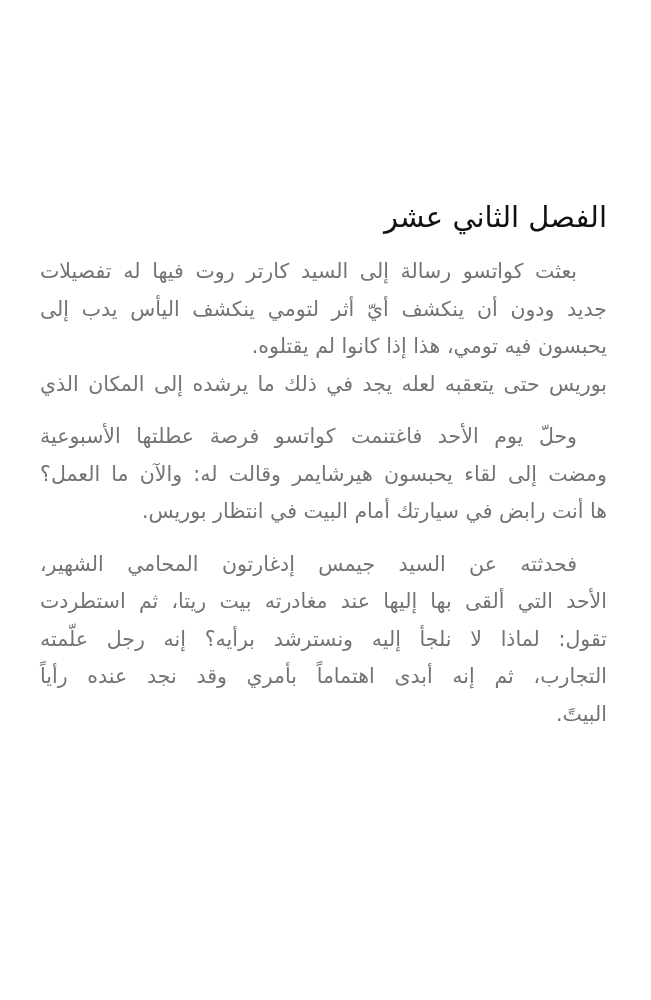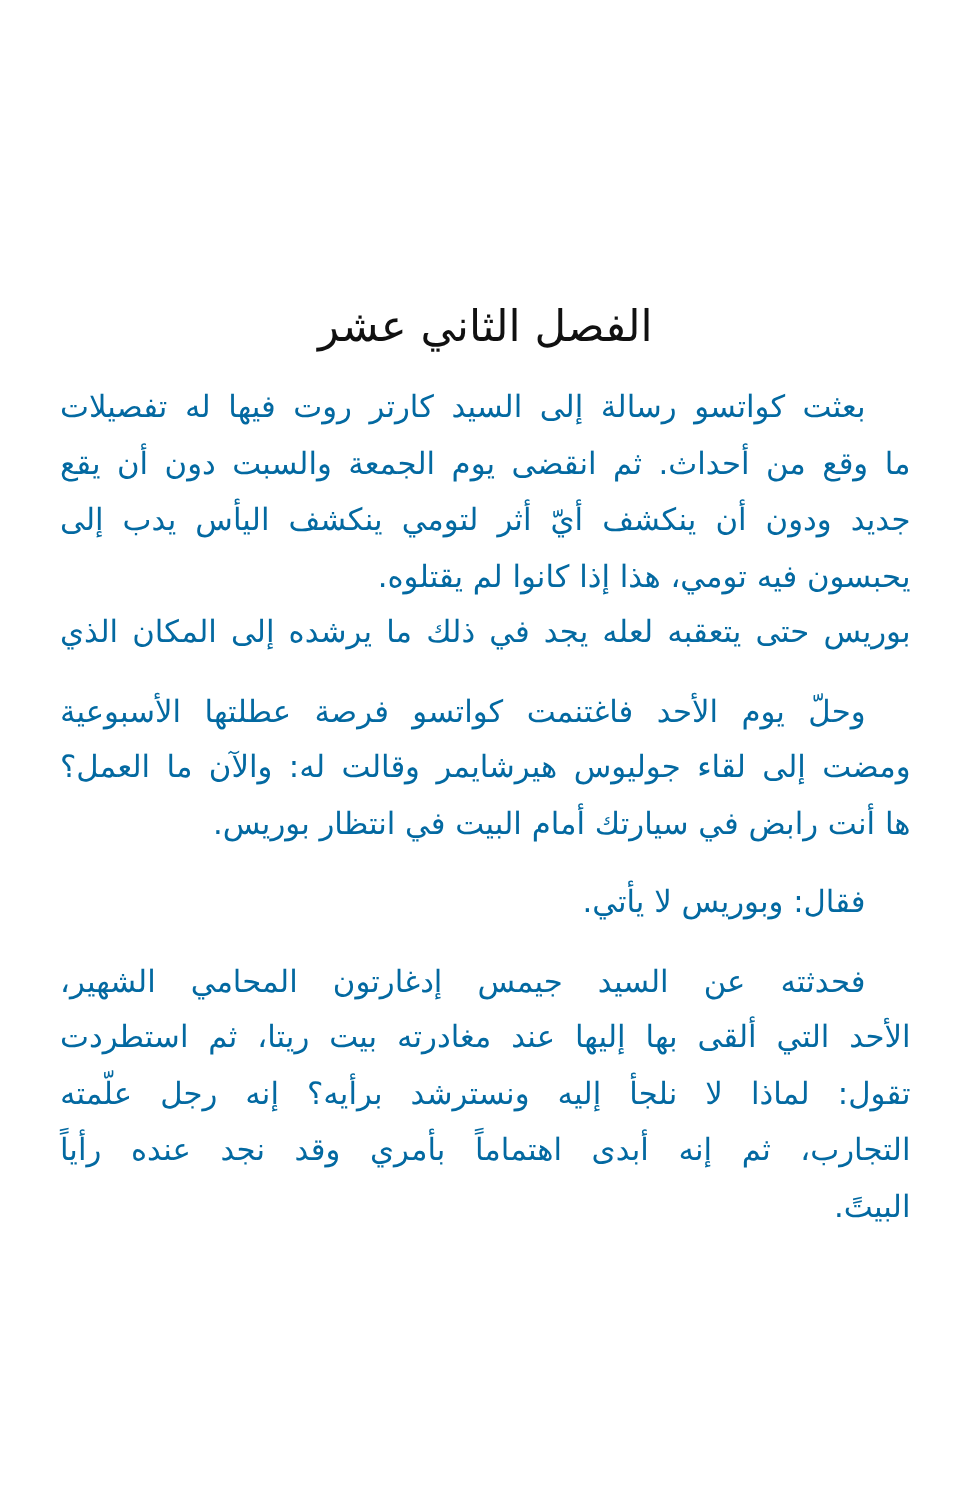--- a/index.html
+++ b/index.html
@@ -16,30 +16,29 @@
   }
   .page {
     width: 651px;
     height: 1000px;
     box-sizing: border-box;
     padding: 0 44px 0 40px;
     direction: rtl;
   }
   .chapter-title {
     margin-top: 200px;
-    text-align: center;
     font-size: 29px;
     font-weight: 500;
     letter-spacing: 0;
     color: #111111;
   }
   .body-text {
     font-size: 20.5px;
     line-height: 37.5px;
-    color: #0369a1;
+    color: #737373;
   }
   .paragraph {
     margin: 0 0 15px 0;
   }
   .line {
     text-align: justify;
     text-align-last: justify;
     white-space: normal;
   }
   .line.first {
@@ -53,35 +52,31 @@
 <body>
 
 <div class="page">
 
   <h1 class="chapter-title">الفصل الثاني عشر</h1>
 
   <div class="body-text">
 
     <p class="paragraph">
       <span class="line first" style="display:block">بعثت كواتسو رسالة إلى السيد كارتر روت فيها له تفصيلات</span>
-      <span class="line" style="display:block">ما وقع من أحداث. ثم انقضى يوم الجمعة والسبت دون أن يقع</span>
       <span class="line" style="display:block">جديد ودون أن ينكشف أيّ أثر لتومي ينكشف اليأس يدب إلى</span>
       <span class="line last" style="display:block">يحبسون فيه تومي، هذا إذا كانوا لم يقتلوه.</span>
       <span class="line" style="display:block">بوريس حتى يتعقبه لعله يجد في ذلك ما يرشده إلى المكان الذي</span>
     </p>
 
     <p class="paragraph">
       <span class="line first" style="display:block">وحلّ يوم الأحد فاغتنمت كواتسو فرصة عطلتها الأسبوعية</span>
-      <span class="line" style="display:block">ومضت إلى لقاء جوليوس هيرشايمر وقالت له: والآن ما العمل؟</span>
+      <span class="line" style="display:block">ومضت إلى لقاء يحبسون هيرشايمر وقالت له: والآن ما العمل؟</span>
       <span class="line last" style="display:block">ها أنت رابض في سيارتك أمام البيت في انتظار بوريس.</span>
     </p>
 
-    <p class="paragraph">
-      <span class="line first last" style="display:block">فقال: وبوريس لا يأتي.</span>
-    </p>
 
     <p class="paragraph">
       <span class="line first" style="display:block">فحدثته عن السيد جيمس إدغارتون المحامي الشهير،</span>
       <span class="line" style="display:block">الأحد التي ألقى بها إليها عند مغادرته بيت ريتا، ثم استطردت</span>
       <span class="line" style="display:block">تقول: لماذا لا نلجأ إليه ونسترشد برأيه؟ إنه رجل علّمته</span>
       <span class="line" style="display:block">التجارب، ثم إنه أبدى اهتماماً بأمري وقد نجد عنده رأياً</span>
       <span class="line last" style="display:block">البيتً.</span>
     </p>
 
   </div>

